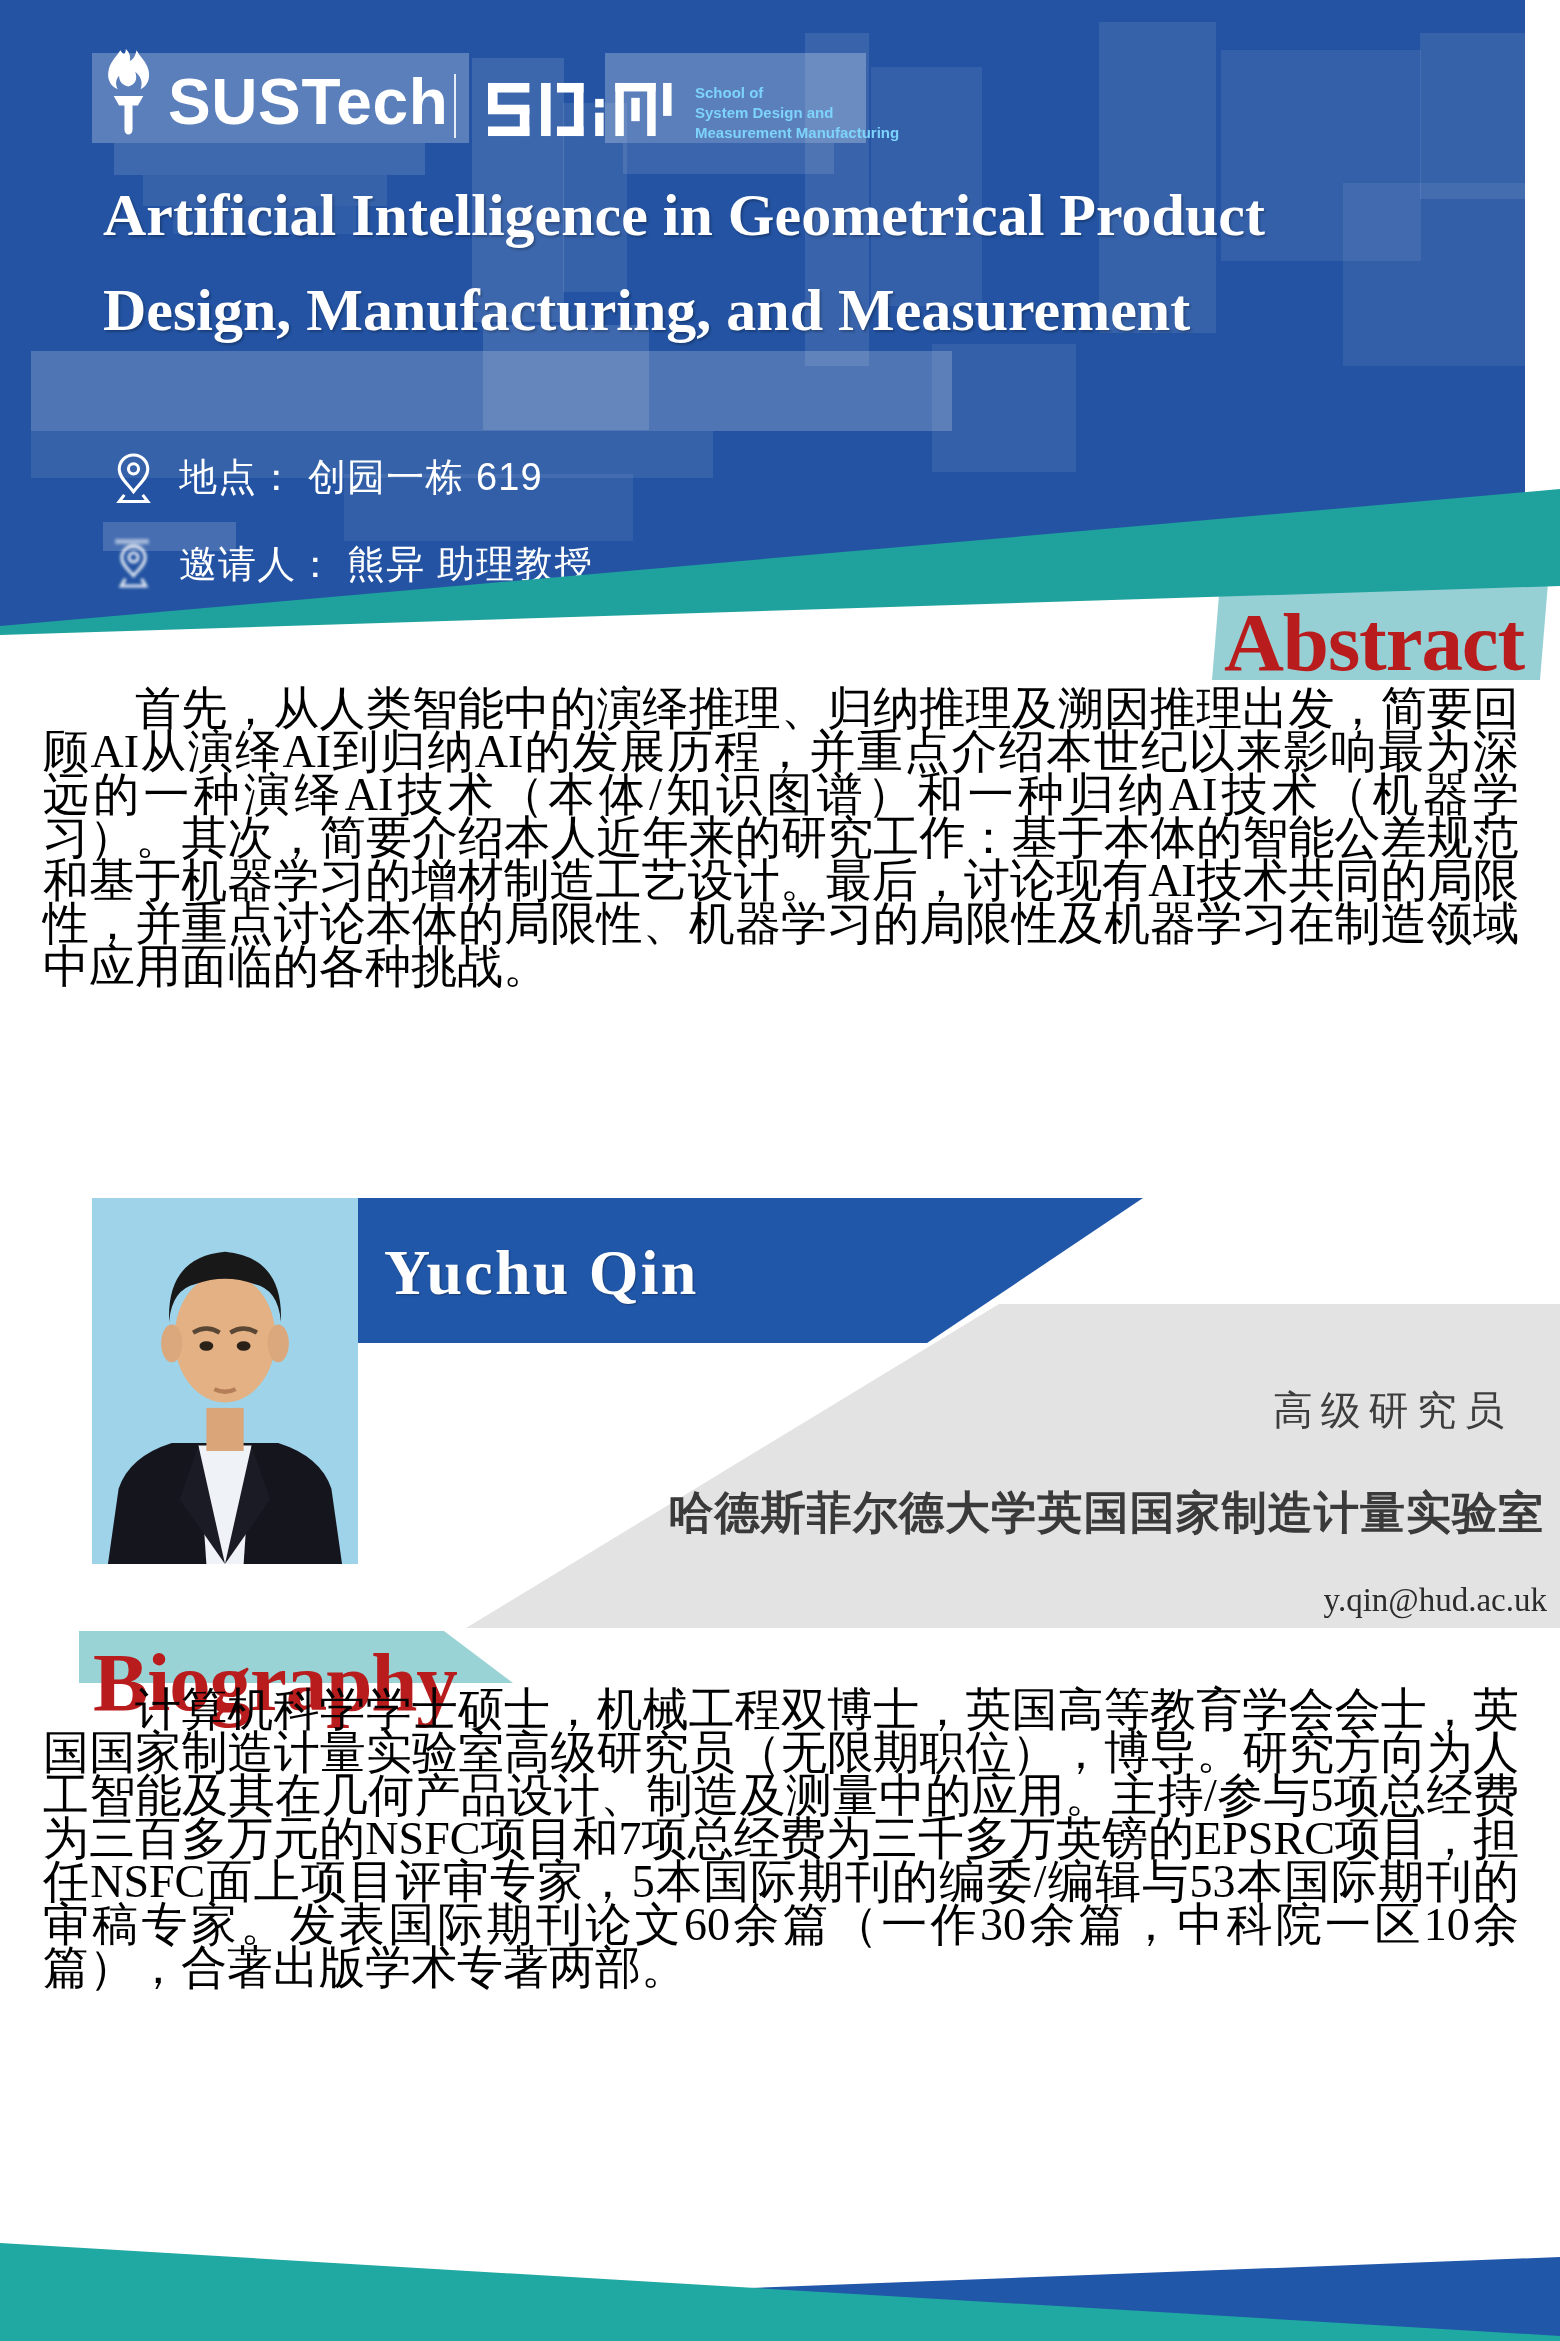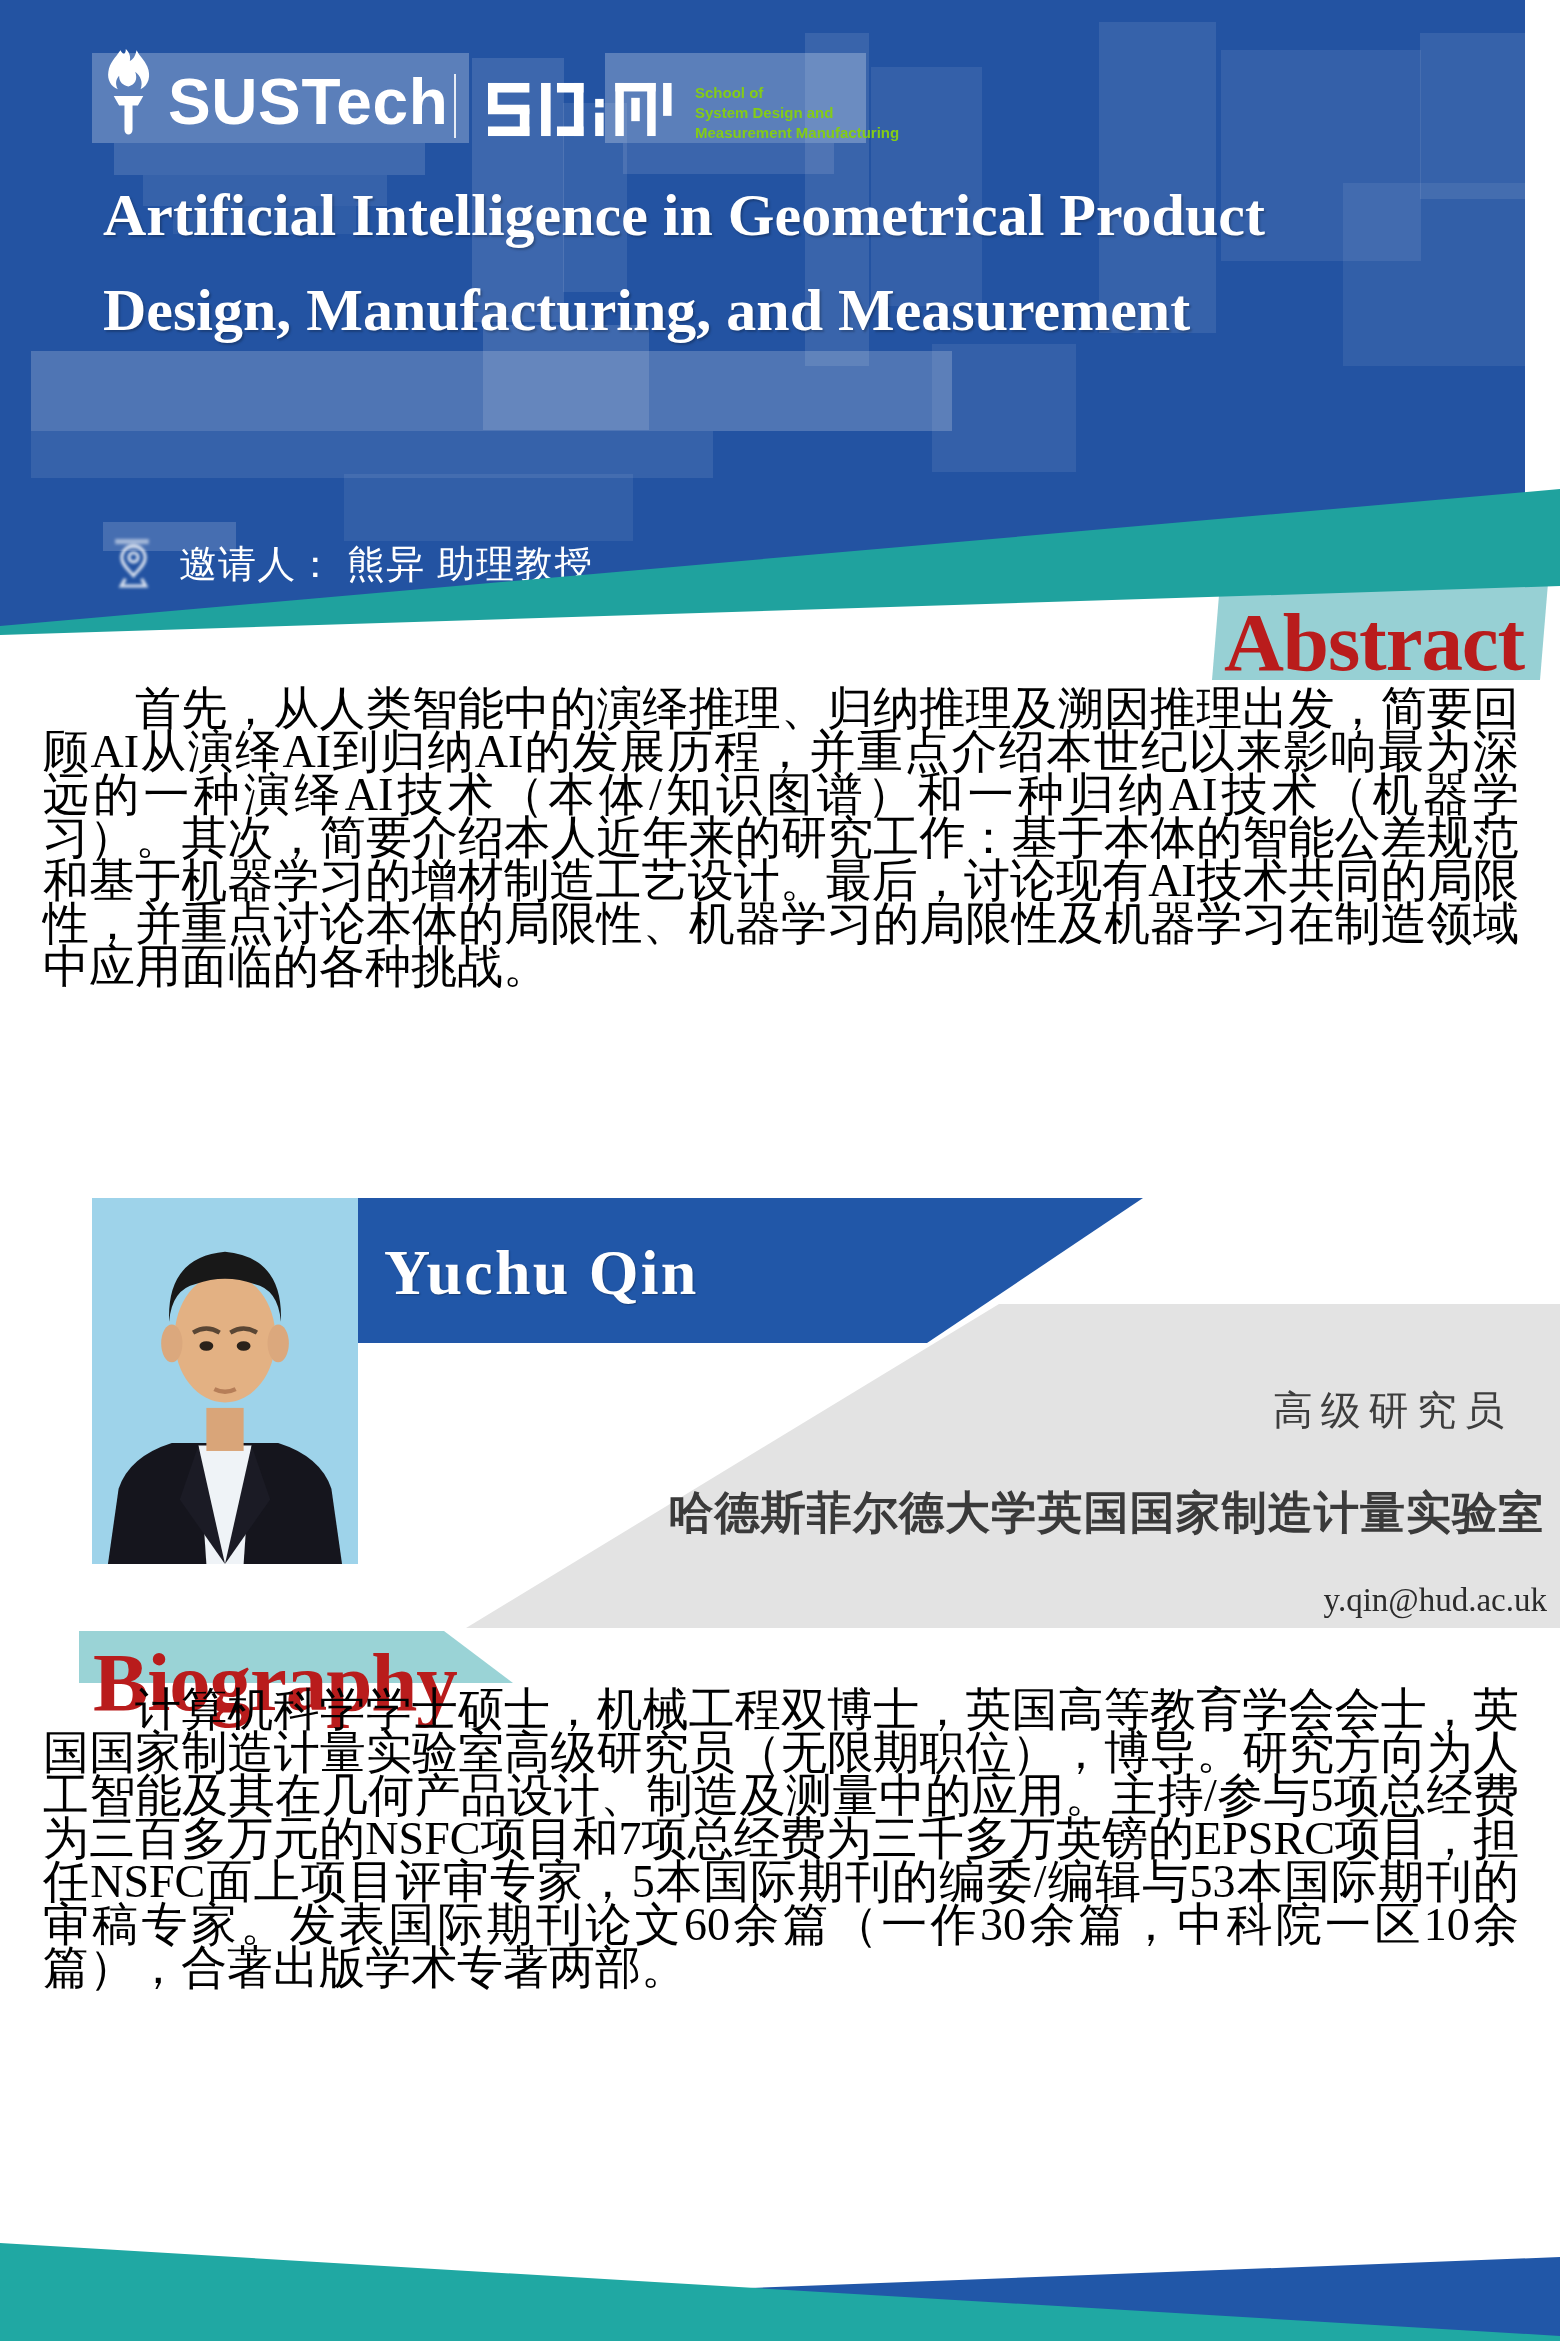--- a/index.html
+++ b/index.html
@@ -18,21 +18,21 @@
 
   .logo-row{left:0;top:0;width:1561px;height:150px;}
   .torch-icon{left:94px;top:49px;width:69px;height:94px;}
   .sustech-text{
     left:168px;top:65px;color:#ffffff;font-family:"Liberation Sans",sans-serif;
     font-weight:700;font-size:64px;letter-spacing:0.6px;
   }
   .logo-divider{left:454px;top:74px;width:2.2px;height:64px;background:rgba(255,255,255,.85);}
   .sdim-mark{left:488px;top:82px;width:191px;height:55px;}
   .sdim-school{
-    left:695px;top:83px;color:#84cc16;font-family:"Liberation Sans",sans-serif;
+    left:695px;top:83px;color:#7dd3fc;font-family:"Liberation Sans",sans-serif;
     font-weight:700;font-size:15px;line-height:20px;
   }
 
   .title{
     left:103px;top:168px;width:1387px;color:#ffffff;
     font-weight:700;font-size:60px;line-height:95px;white-space:nowrap;
     text-shadow:1.7px 1.7px 2.2px rgba(0,0,0,.25);
   }
 
   .info-row{left:108px;width:1387px;height:61px;display:flex;align-items:center;color:#ffffff;}
@@ -168,20 +168,28 @@
         <div>System Design and</div>
         <div>Measurement Manufacturing</div>
       </div>
     </div>
 
     <div class="abs title">
       <div>Artificial Intelligence in Geometrical Product</div>
       <div>Design, Manufacturing, and Measurement</div>
     </div>
 
+    <div class="abs info-row row-place">
+      <svg class="ic" viewBox="0 0 100 100" fill="none" stroke="#ffffff" stroke-width="6">
+        <path d="M50 6 C33 6 22 19 22 34 C22 50 38 62 50 78 C62 62 78 50 78 34 C78 19 67 6 50 6 Z"></path>
+        <circle cx="50" cy="33" r="10"></circle>
+        <path d="M32 84 L22 97 L78 97 L68 84"></path>
+      </svg>
+      <div class="info-text">地点： 创园一栋 619</div>
+    </div>
     <div class="abs info-row row-host">
       <svg class="ic blurred" viewBox="0 0 100 100" fill="none" stroke="#ffffff" stroke-width="6">
         <rect x="14" y="0" width="66" height="10" fill="rgba(255,255,255,.6)" stroke="none"></rect>
         <path d="M50 14 C36 14 27 25 27 37 C27 50 40 60 50 72 C60 60 73 50 73 37 C73 25 64 14 50 14 Z"></path>
         <circle cx="50" cy="36" r="9"></circle>
         <path d="M34 78 L26 92 L74 92 L66 78"></path>
       </svg>
       <div class="info-text">邀请人： 熊异 助理教授</div>
     </div>
   </div>

